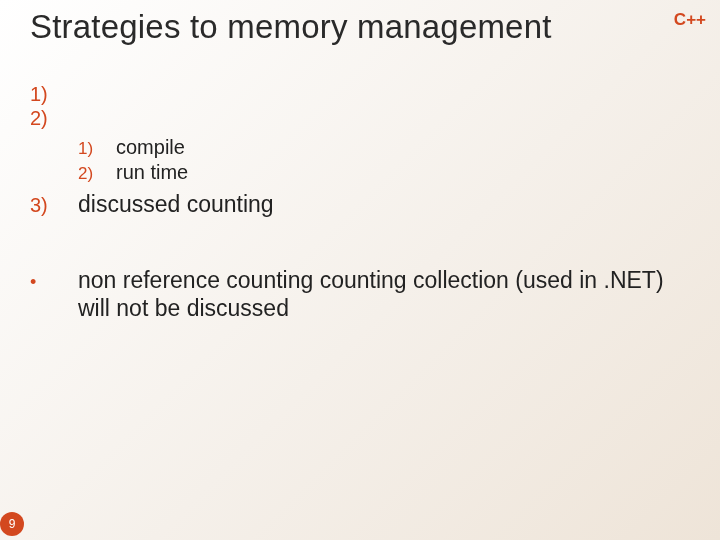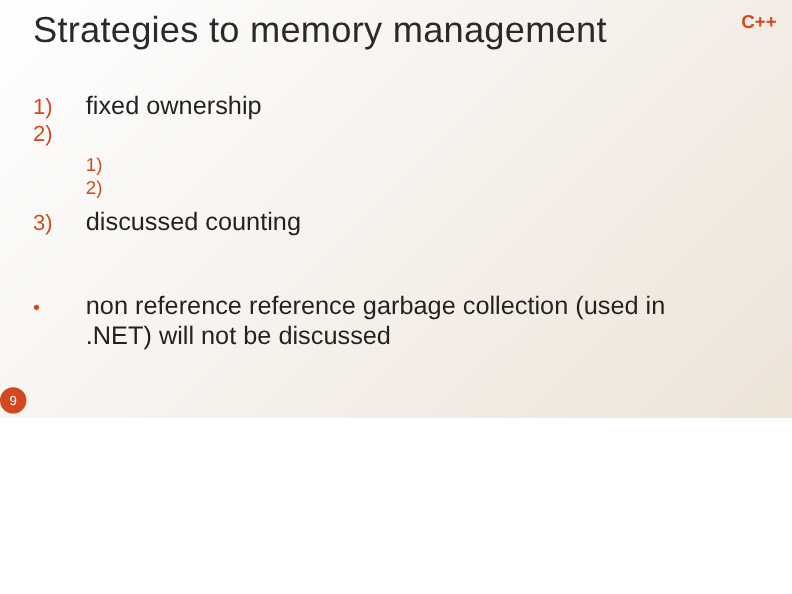--- a/index.html
+++ b/index.html
@@ -7,21 +7,21 @@
     padding: 0;
     width: 720px;
     height: 540px;
     overflow: hidden;
     font-family: Arial, Helvetica, sans-serif;
     background: #fff;
   }
   .slide {
     position: relative;
     width: 720px;
-    height: 380px;
+    height: 540px;
     background: linear-gradient(135deg, #ffffff 0%, #f5f0ea 55%, #eee4d8 100%);
     box-sizing: border-box;
   }
   .title {
     position: absolute;
     left: 30px;
     top: 8px;
     font-size: 33px;
     font-weight: 400;
     color: #2a2a2a;
@@ -108,48 +108,49 @@
 
 <div class="slide">
 
   <div class="title">Strategies to memory management</div>
   <div class="brand">C++</div>
 
   <div class="content">
 
     <div class="row">
       <div class="marker-col">1)</div>
-      <div>fixed ownership</div>
     </div>
 
     <div class="row">
       <div class="marker-col">2)</div>
     </div>
 
     <div class="sub-list">
       <div class="sub-row">
         <div class="sub-indent"></div>
         <div class="sub-marker">1)</div>
+        <div class="sub-text">compile</div>
       </div>
       <div class="sub-row">
         <div class="sub-indent"></div>
         <div class="sub-marker">2)</div>
+        <div class="sub-text">run time</div>
       </div>
     </div>
 
     <div class="row">
       <div class="marker-col">3)</div>
       <div>discussed counting</div>
     </div>
 
     <div class="gap"></div>
 
     <div class="row">
       <div class="marker-col bullet">•</div>
-      <div class="note-text">non reference reference garbage collection (used in .NET) will not be discussed</div>
+      <div class="note-text">non reference counting counting collection (used in .NET) will not be discussed</div>
     </div>
 
   </div>
 
   <div class="page-num">
     <span>9</span>
   </div>
 
 </div>
 

